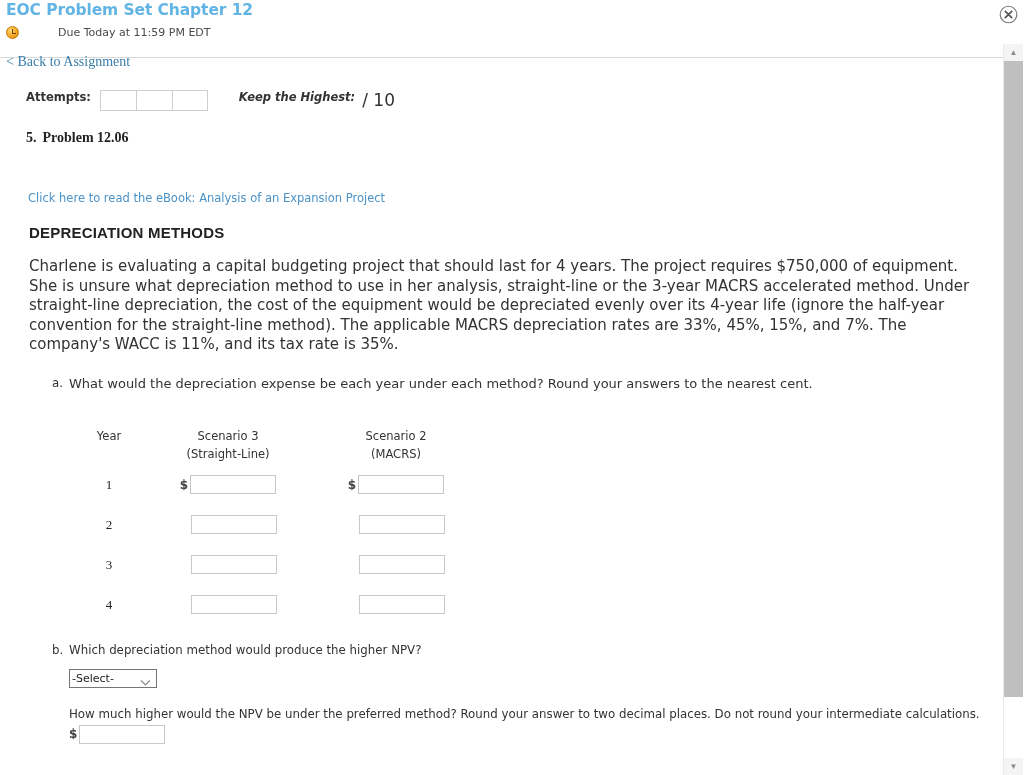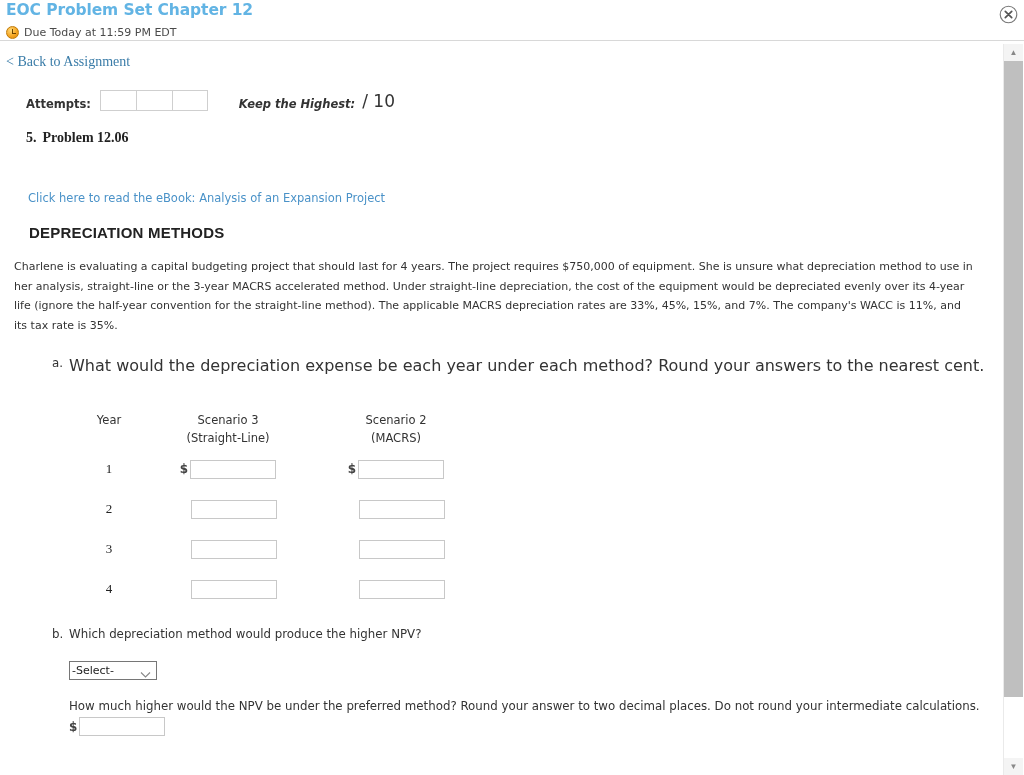--- a/index.html
+++ b/index.html
@@ -14,39 +14,40 @@
     font-family: "Liberation Sans", sans-serif;
     font-size: 13px;
     color: #333333;
     overflow: hidden;
     position: relative;
   }
 
   
   #header-bar {
     position: relative;
-    height: 41px;
+    height: 58px;
     border-bottom: 1px solid #d8d8d8;
     box-sizing: border-box;
     padding: 0 0 0 6px;
     background: #ffffff;
   }
   #assignment-title {
     font-family: "DejaVu Sans", sans-serif;
     font-size: 15.5px;
     font-weight: bold;
     color: #62b4e4;
     letter-spacing: -0.1px;
     line-height: 1;
     padding-top: 3px;
   }
   #due-row {
     display: flex;
     align-items: center;
     margin-top: 7px;
+    gap: 34px;
   }
   .clock-icon {
     width: 13px;
     height: 13px;
     border-radius: 50%;
     background: radial-gradient(circle at 35% 30%, #ffd978 0%, #f5a623 55%, #d8860a 100%);
     border: 1px solid #c07a08;
     box-sizing: border-box;
     position: relative;
     flex: 0 0 auto;
@@ -101,21 +102,21 @@
     font-family: "Liberation Serif", serif;
     font-size: 14px;
     color: #3a7ca8;
     text-decoration: none;
     cursor: pointer;
   }
 
   
   #attempts-row {
     display: flex;
-    align-items: flex-end;
+    align-items: flex-start;
     margin: 20px 0 0 26px;
   }
   #attempts-label {
     font-family: "DejaVu Sans", sans-serif;
     font-size: 11.5px;
     font-weight: bold;
     color: #333;
     margin-right: 9px;
   }
   .attempt-boxes {
@@ -167,45 +168,45 @@
   #section-heading {
     margin: 19px 0 0 29px;
     font-family: Liberation Sans, sans-serif;
     font-size: 15px;
     font-weight: bold;
     color: #222;
     letter-spacing: 0.2px;
   }
 
   #problem-body {
-    margin: 16px 0 0 14px;
+    margin: 16px 0 0 29px;
     width: 962px;
     font-family: "DejaVu Sans", sans-serif;
-    font-size: 11px;
+    font-size: 15px;
     line-height: 19.5px;
     color: #333;
     text-align: left;
   }
 
   
   #part-a {
     margin: 21px 0 0 52px;
     display: flex;
     align-items: flex-start;
   }
   .part-letter {
     font-family: "DejaVu Sans", sans-serif;
     font-size: 11.8px;
     color: #333;
     width: 17px;
     flex: 0 0 auto;
   }
   #part-a-text {
     font-family: "DejaVu Sans", sans-serif;
-    font-size: 16px;
+    font-size: 13px;
     color: #333;
   }
 
   #dep-table {
     margin: 38px 0 0 78px;
     border-collapse: collapse;
   }
   #dep-table th {
     font-family: "DejaVu Sans", sans-serif;
     font-size: 11.5px;
@@ -269,21 +270,21 @@
     display: flex;
     align-items: flex-start;
   }
   #part-b-text {
     font-family: "DejaVu Sans", sans-serif;
     font-size: 11.8px;
     color: #333;
   }
   #method-select {
     display: block;
-    margin-top: 20px;
+    margin-top: 12px;
     width: 88px;
     height: 19px;
     border: 1px solid #767676;
     box-sizing: border-box;
     background: #fff;
     font-family: "DejaVu Sans", sans-serif;
     font-size: 11px;
     color: #222;
     padding: 0 2px;
     position: relative;

